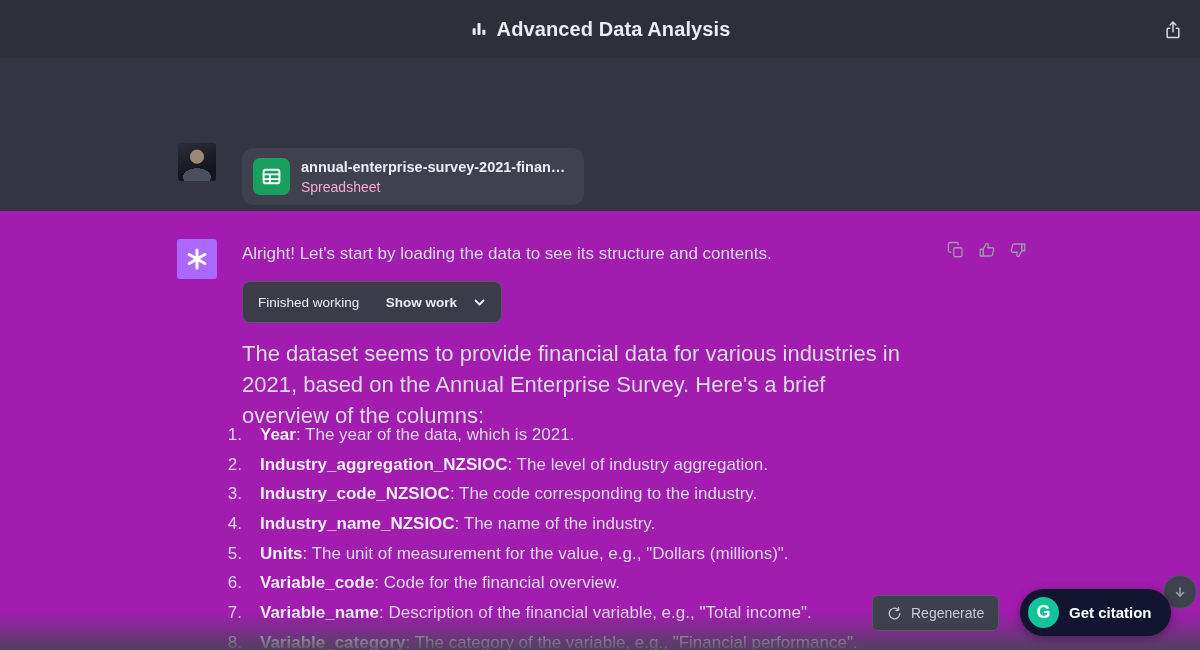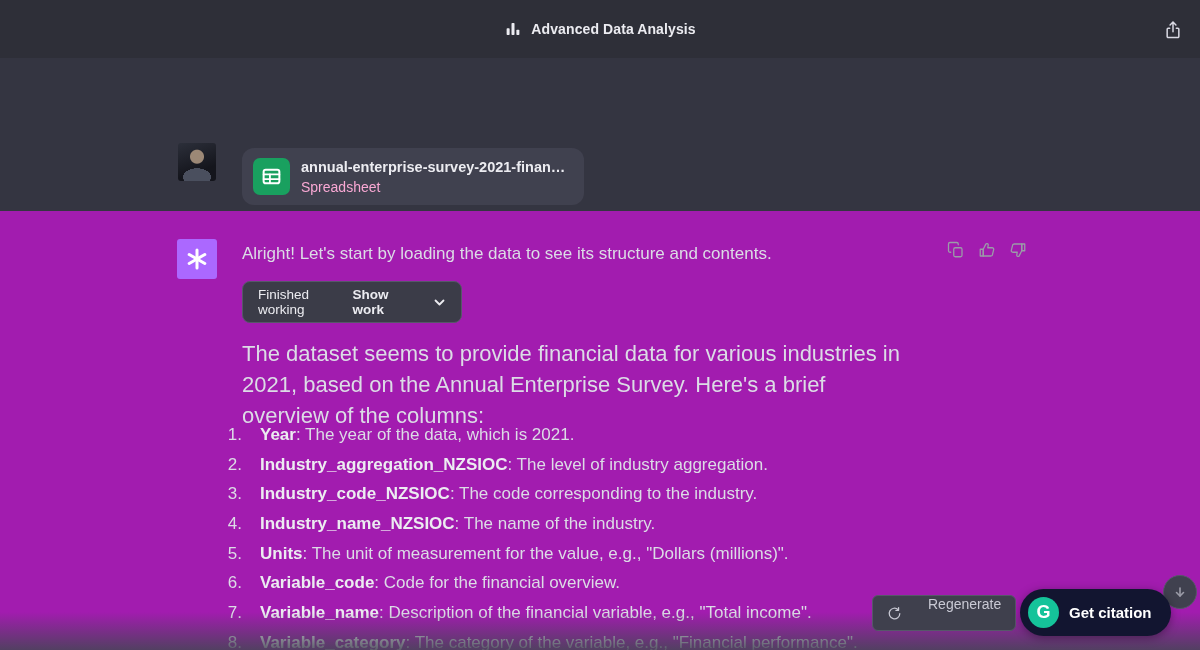--- a/index.html
+++ b/index.html
@@ -3,21 +3,21 @@
 <meta charset="utf-8">
 <style>
   * { margin:0; padding:0; box-sizing:border-box; }
   html,body { width:1200px; height:650px; overflow:hidden; }
   body { font-family:"Liberation Sans","DejaVu Sans",sans-serif; background:#343541; }
   .app { position:relative; width:1200px; height:650px; overflow:hidden; }
 
   
   .topbar { position:absolute; top:0; left:0; right:0; height:58px; background:#2e2f38;
             display:flex; align-items:center; justify-content:center; gap:9px; }
-  .topbar-title { color:#ececf1; font-size:14px; font-weight:600; letter-spacing:.1px; }
+  .topbar-title { color:#ececf1; font-size:20px; font-weight:600; letter-spacing:.1px; }
   .icon { display:inline-flex; align-items:center; justify-content:center; }
   .share-btn { position:absolute; right:14px; top:17px; width:26px; height:26px; cursor:pointer;
                display:flex; align-items:center; justify-content:center; color:#d9d9e3; background:none; border:none; }
 
   
   .user-section { position:absolute; top:58px; left:0; right:0; height:153px; background:#343541; }
   .user-avatar { position:absolute; left:178px; top:85px; width:38px; height:38px; border-radius:3px;
     background:
       radial-gradient(circle at 50% 36%, #9c8876 0 6.5px, rgba(0,0,0,0) 7.5px),
       radial-gradient(ellipse 14px 9px at 50% 90%, #4a4f5e 0 99%, rgba(0,0,0,0) 100%),
@@ -33,40 +33,40 @@
   .user-text { position:absolute; left:242px; top:163px; font-size:17px; color:#ececf1; }
 
   
   .assistant-section { position:absolute; top:211px; left:0; right:0; bottom:0; background:#a21caf; }
   .gpt-avatar { position:absolute; left:177px; top:28px; width:40px; height:40px; background:#ab68ff;
                 border-radius:3px; display:flex; align-items:center; justify-content:center; }
   .intro-text { position:absolute; left:242px; top:33px; font-size:17px; color:#dcdce6; }
   .msg-actions { position:absolute; left:947px; top:30px; display:flex; gap:13px; color:#9b9ca8; }
   .action-btn { background:none; border:none; color:#9b9ca8; cursor:pointer; padding:0; display:flex; }
 
-  .status-box { position:absolute; left:242px; top:70px; width:220px; height:42px; background:#3b3c48;
+  .status-box { position:absolute; left:242px; top:70px; width:260px; height:42px; background:#3b3c48;
                 border:1px solid #565869; border-radius:8px; display:flex; align-items:center;
                 padding:0 15px; cursor:pointer; }
   .status-label { color:#ececf1; font-size:13.5px; }
   .status-toggle { margin-left:auto; display:flex; align-items:center; gap:16px; color:#ececf1;
                    font-size:13.5px; font-weight:600; }
 
   .overview { position:absolute; left:242px; top:127px; width:672px; font-size:22px; line-height:31px; color:#dcdce6; }
 
   .col-list { position:absolute; left:216px; top:209px; font-size:17px; color:#dcdce6; }
   .col-item { display:flex; height:29.7px; align-items:center; white-space:nowrap; }
   .col-item .num { width:26px; text-align:right; margin-right:9px; }
   .col-item .cname { font-weight:700; color:#ececf1;margin-left:9px; }
 
   .bottom-fade { position:absolute; left:0; right:0; bottom:0; height:38px; pointer-events:none; z-index:1;
                  background:linear-gradient(rgba(68,70,84,0), rgba(68,70,84,.85)); }
 
   
   .regen-btn { position:absolute; left:872px; top:384px; height:36px; padding:0 14px; z-index:3;
-               display:flex; gap:26px; background:#3f404d; border:1px solid #565869;
+               display:flex; align-items:center; gap:9px; background:#3f404d; border:1px solid #565869;
                border-radius:6px; color:#c9c9d4; font-size:14px; cursor:pointer;
                font-family:"Liberation Sans","DejaVu Sans",sans-serif; }
   .scroll-btn { position:absolute; left:1163px; top:364px; width:34px; height:34px; border-radius:50%;
                 border:1px solid #565869; background:#40414f; z-index:1; color:#9b9ca8; cursor:pointer;
                 display:flex; align-items:center; justify-content:center; }
   .citation-btn { position:absolute; left:1020px; top:378px; height:47px; padding:0 19px 0 8px; z-index:4;
                   display:flex; align-items:center; gap:10px; background:#121530; border:none;
                   border-radius:26px; cursor:pointer; box-shadow:0 2px 10px rgba(0,0,0,.35); }
   .citation-logo { width:31px; height:31px; border-radius:50%; background:#15c39a; color:#fff;
                    font-weight:700; font-size:18px; display:flex; align-items:center; justify-content:center; }

